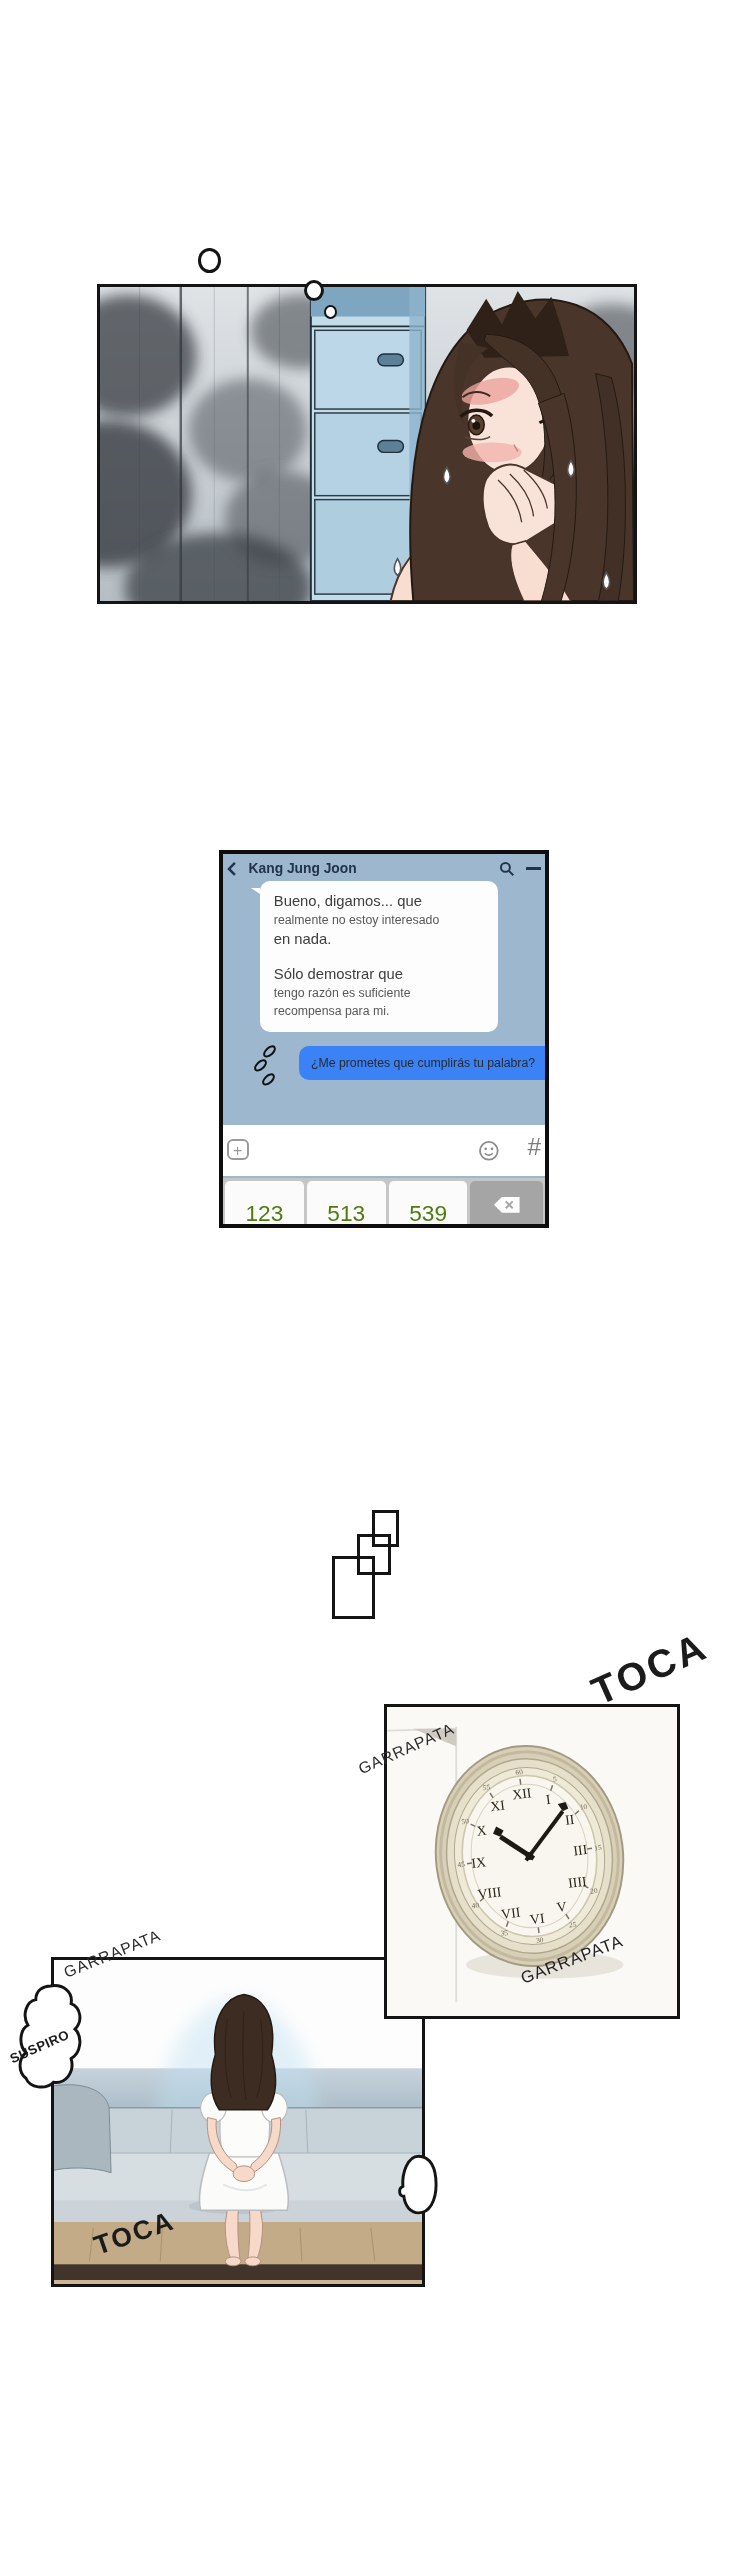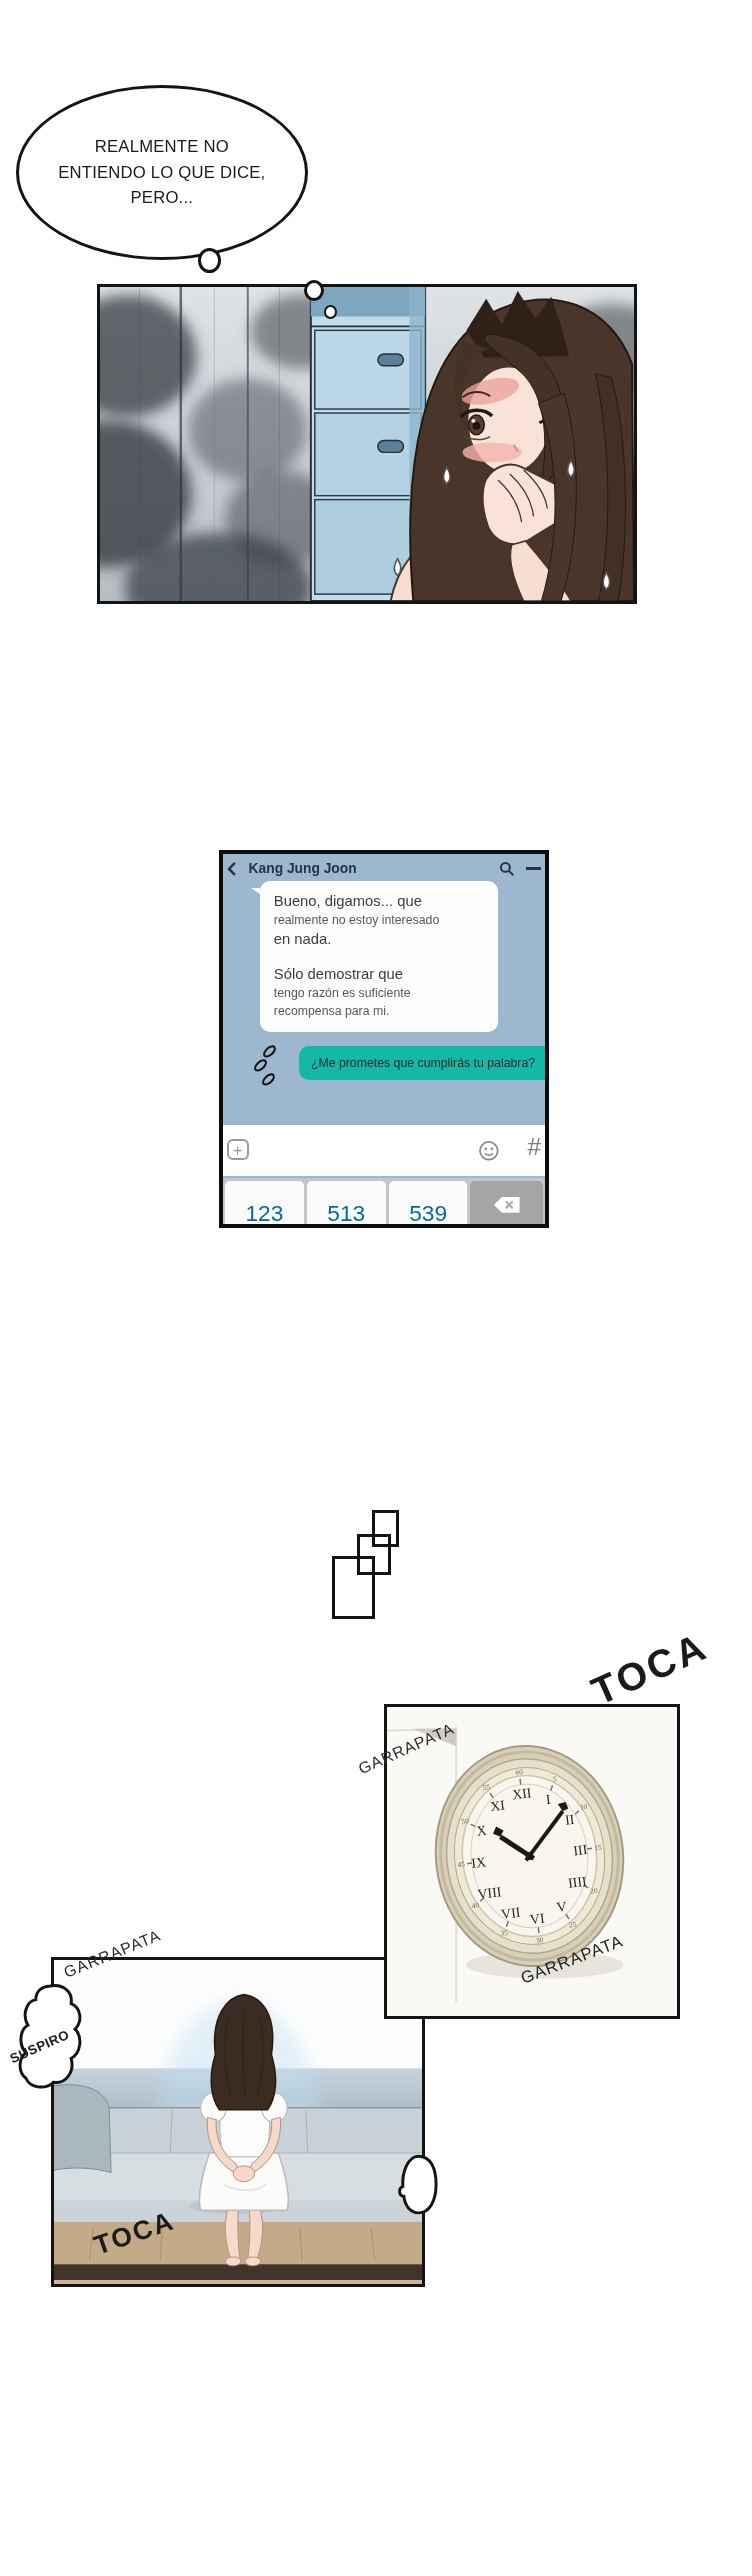--- a/index.html
+++ b/index.html
@@ -34,31 +34,31 @@
   #rx-bubble{position:absolute;left:37px;top:26.6px;width:238px;background:#fdfdfd;border-radius:9.9px;
              padding:11.8px 13.8px;box-sizing:border-box;}
   #rx-bubble:before{content:"";position:absolute;left:-8.9px;top:7.9px;width:0;height:0;
              border-top:6.9px solid #fdfdfd;border-left:9.9px solid transparent;border-right:0 solid transparent;
              border-bottom:6.9px solid transparent;}
   .l-big{font-size:14.8px;color:#3d3d3d;line-height:1.35;}
   .l-small{font-size:12.3px;color:#585858;line-height:1.45;}
   .l-gap{height:14.8px;}
   #doodle{position:absolute;left:29.6px;top:193px;width:29.6px;height:45px;}
   .doodle-mark{position:absolute;width:10.8px;height:4.9px;border:2px solid #111;border-radius:50%;transform:rotate(-42deg);}
-  #tx-bubble{position:absolute;right:0;top:192px;background:#14b8a6;border-radius:9.9px 0 0 9.9px;
+  #tx-bubble{position:absolute;right:0;top:192px;background:#3b82f6;border-radius:9.9px 0 0 9.9px;
              padding:9.9px 9.9px 9.9px 11.8px;font-size:12.3px;color:#2b2b2b;white-space:nowrap;}
   #input-bar{position:absolute;left:0;right:0;top:271px;height:51px;background:#fff;}
   #plus-box{position:absolute;left:3.9px;top:13.8px;width:21.7px;height:21.7px;border:2px solid #9a9a9a;border-radius:5.9px;
             color:#9a9a9a;font-size:15.8px;line-height:19.7px;text-align:center;box-sizing:border-box;background:#fff;}
   #emoji-ic{position:absolute;right:45px;top:14.8px;}
   #hash-sym{position:absolute;right:3.9px;top:7.9px;font-size:24.6px;color:#7c7c7c;font-weight:400;}
   #keyboard{position:absolute;left:0;right:0;top:324px;height:57px;background:#c6c6c6;display:flex;
             gap:3px;padding:3px 2px 0 2px;box-sizing:border-box;}
   .key{flex:1;background:#fbfbfb;border-radius:4.9px;display:flex;justify-content:center;align-items:flex-start;
-       padding-top:18.7px;font-size:22.7px;color:#0369a1;height:57px;box-sizing:border-box;}
+       padding-top:18.7px;font-size:22.7px;color:#4d7c0f;height:57px;box-sizing:border-box;}
   #key-back{background:#a5a5a5;padding-top:14.8px;flex:.92;}
 
   
   .tsq{border:3px solid #141414;box-sizing:border-box;background:transparent;z-index:1;}
   #sq-a{left:332px;top:1556px;width:43px;height:63px;}
   #sq-b{left:357px;top:1534px;width:34px;height:41px;}
   #sq-c{left:372px;top:1510px;width:26.6px;height:37px;}
 
   
   .sfx{z-index:6;color:#1b1b1b;font-weight:600;white-space:nowrap;}
@@ -71,25 +71,20 @@
   #suspiro-cloud{left:15.8px;top:1982px;z-index:6;}
   #breath-bubble{left:397px;top:2153px;z-index:6;}
 
   .clockpanel-decor{position:absolute;pointer-events:none;}
 </style>
 </head>
 <body>
 
 <div id="page">
 
-  <div id="thought" class="abs">
-    <div>REALMENTE NO</div>
-    <div>ENTIENDO LO QUE DICE,</div>
-    <div>PERO...</div>
-  </div>
   <div id="tdot1" class="abs tdot"></div>
   <div id="tdot2" class="abs tdot"></div>
   <div id="tdot3" class="abs tdot"></div>
 
   <div id="panel-bedroom" class="abs panel">
     <svg width="534" height="314" viewBox="0 0 542 319" preserveAspectRatio="none">
       <defs>
         <linearGradient id="wallg" x1="0" y1="0" x2="0" y2="1">
           <stop offset="0" stop-color="#dfe3e6"></stop>
             <stop offset="1" stop-color="#b6bec4"></stop>

